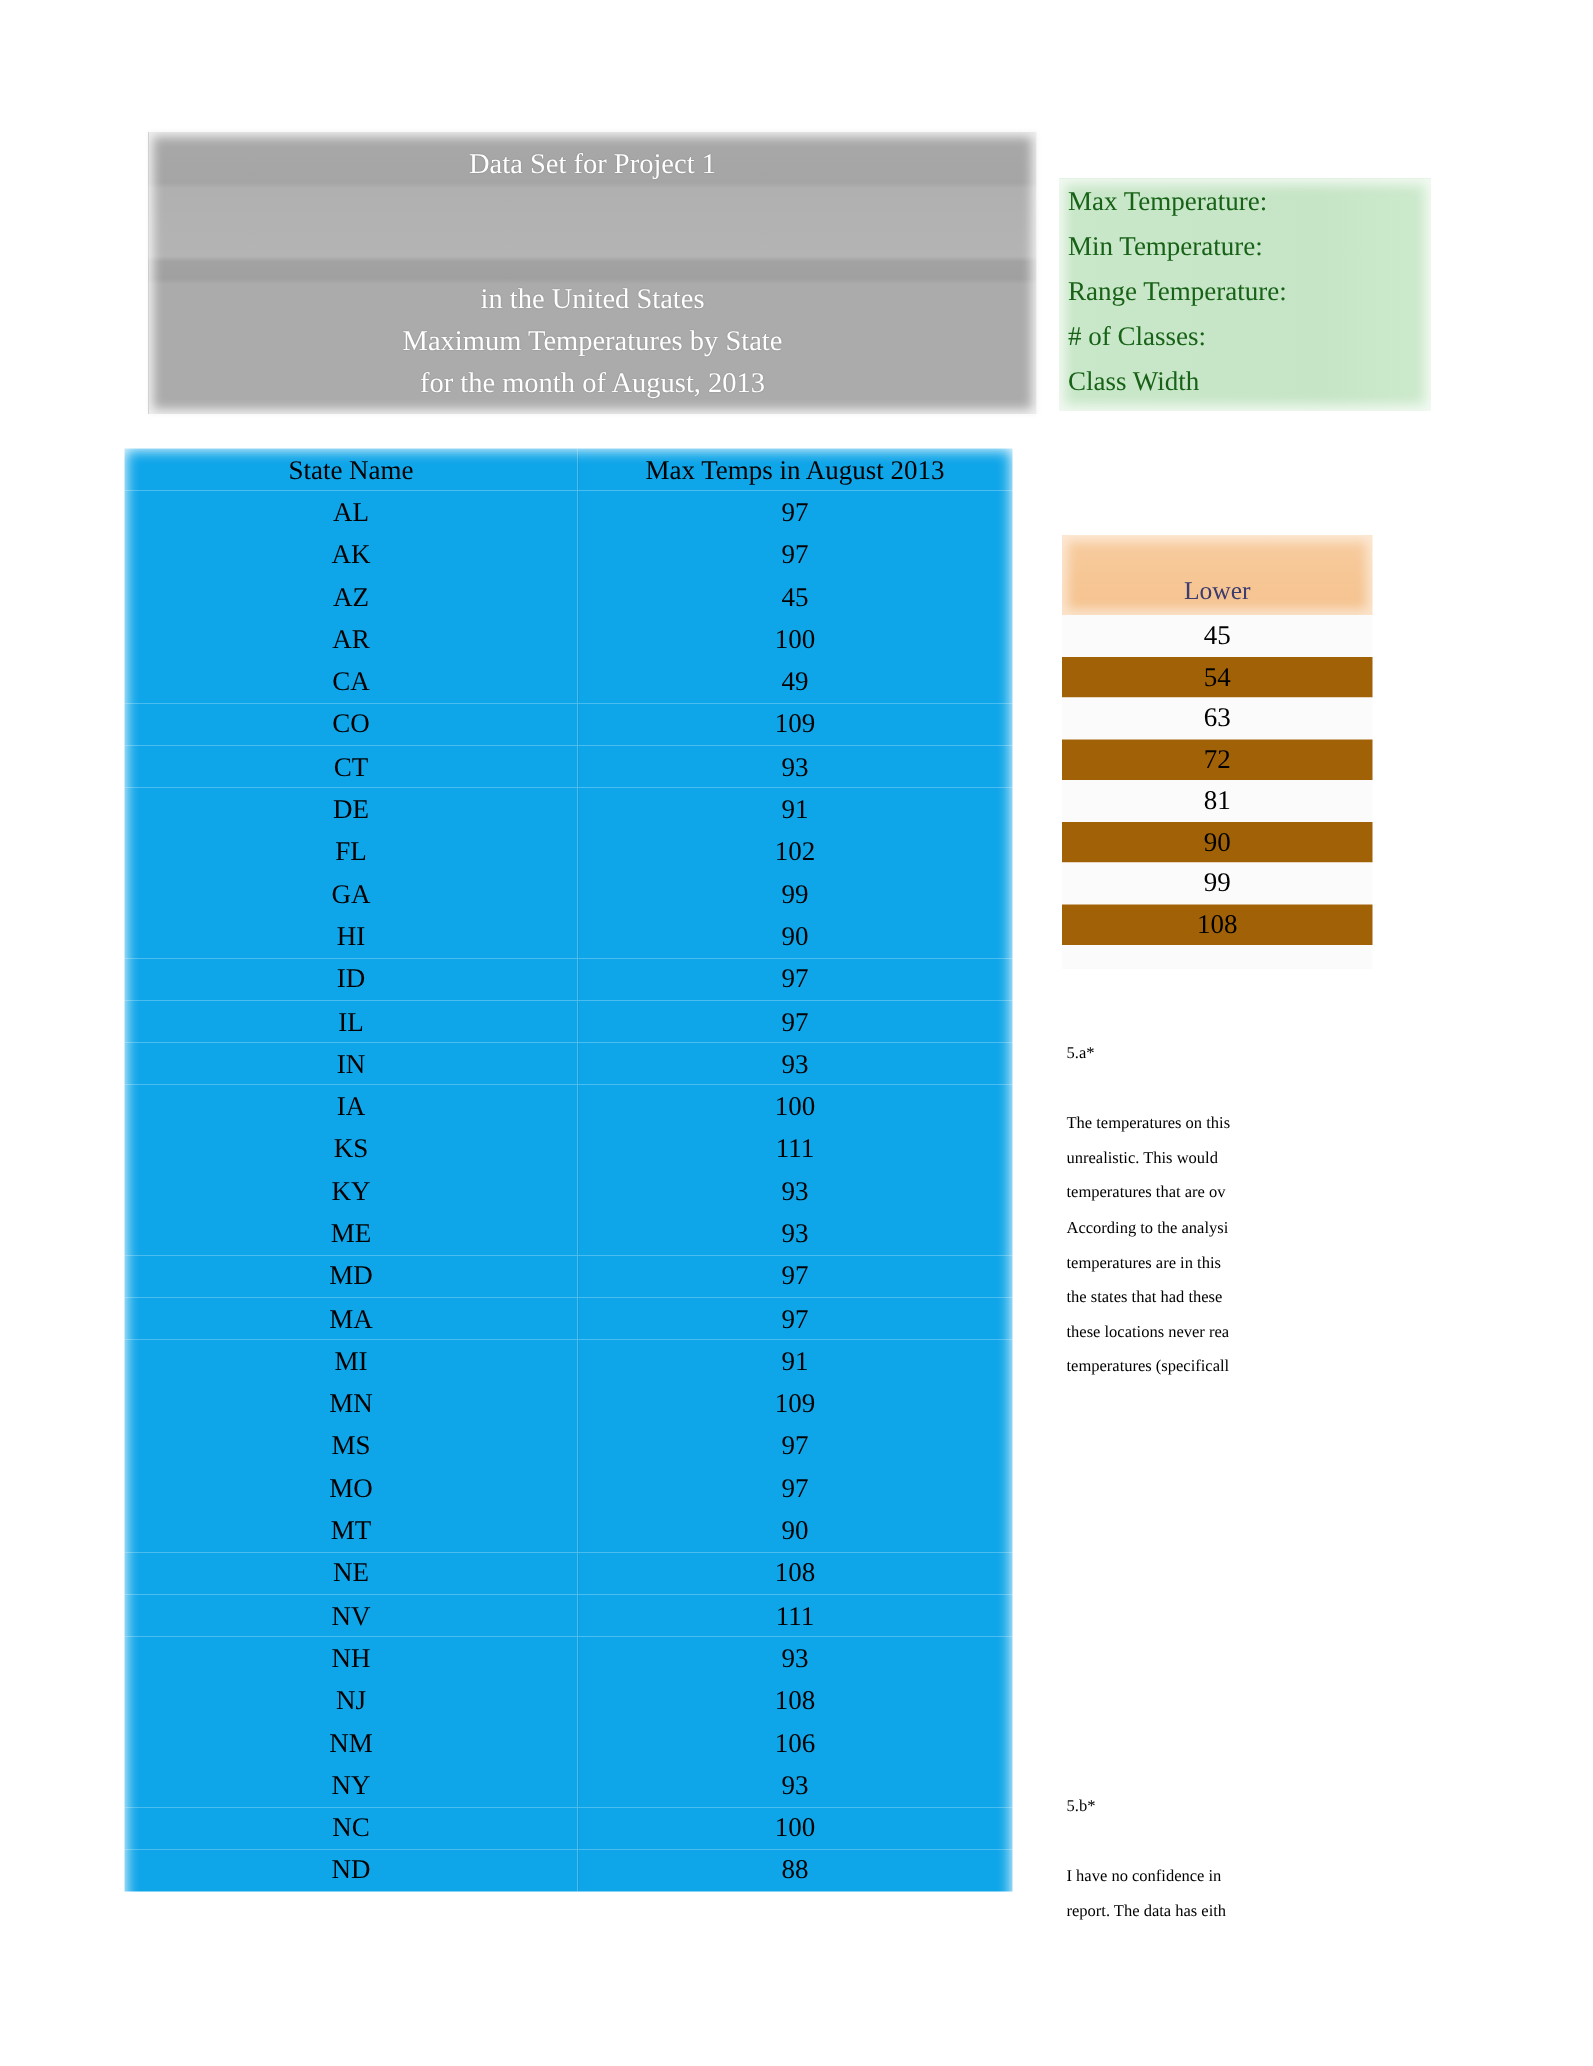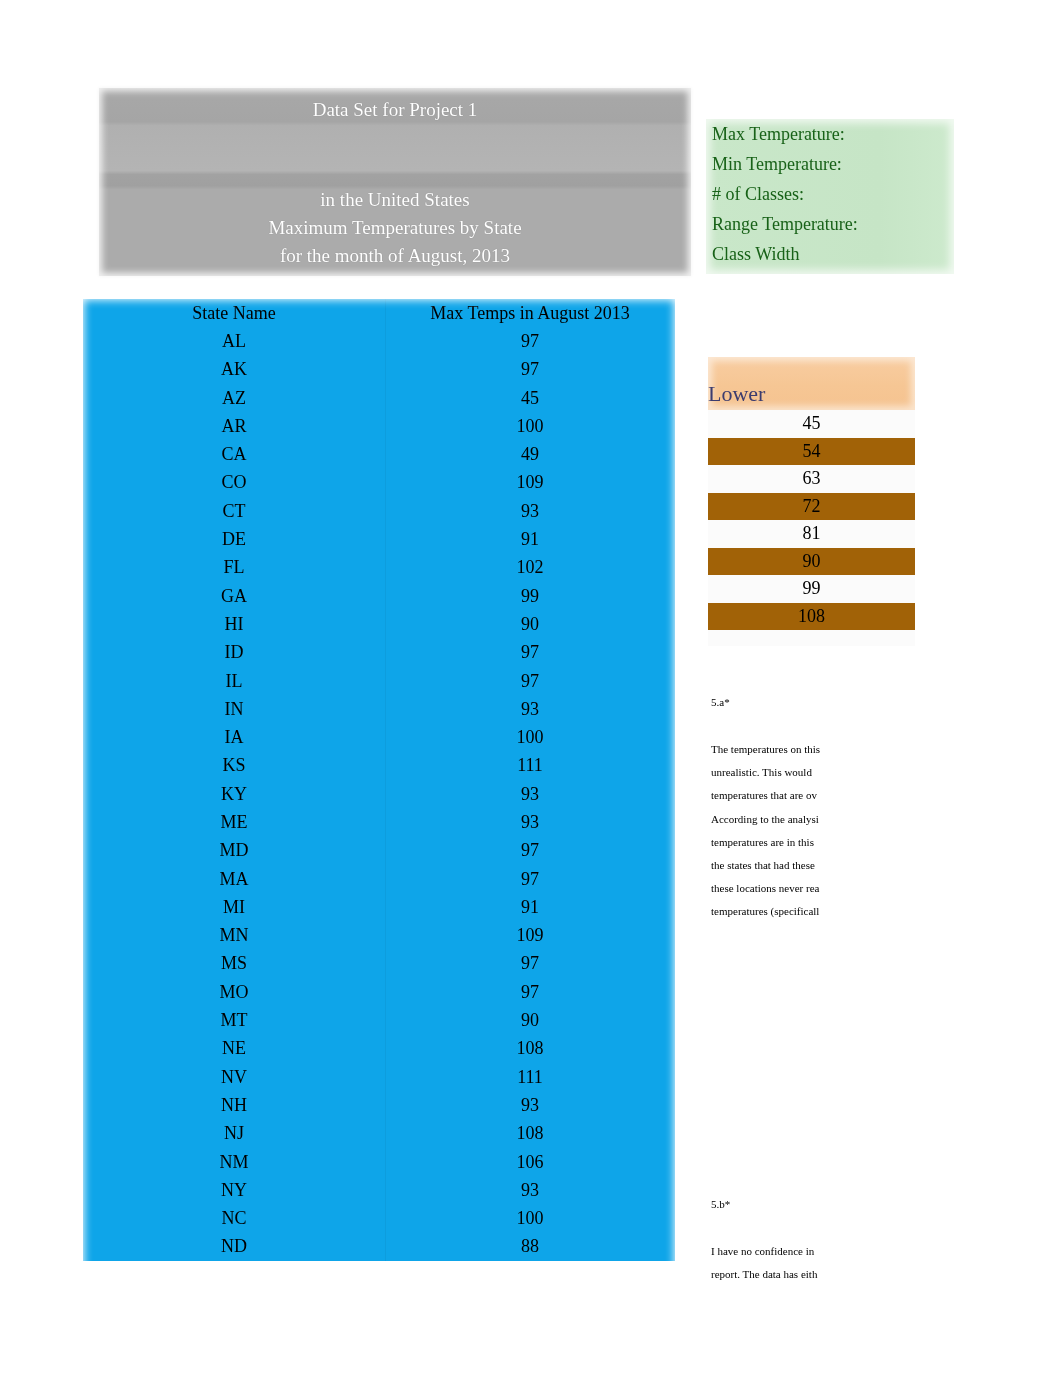--- a/index.html
+++ b/index.html
@@ -117,22 +117,22 @@
   #lower-box {
     position: absolute;
     left: 708px;
     top: 357px;
     width: 207px;
     box-shadow: inset 0 0 8px 4px rgba(255,255,255,0.92);
   }
   #lower-header {
     background: linear-gradient(to bottom, #f8cda1 0%, #f6c694 55%, #f5c390 100%);
     color: #3c3c6e;
-    font-size: 22px;
-    text-align: left;
+    font-size: 17px;
+    text-align: center;
     height: 53px;
     line-height: 74px;
     box-shadow: inset 0 0 7px 4px rgba(255,255,255,0.55);
   }
   #lower-box .lower-row {
     font-size: 18px;
     text-align: center;
     color: #000000;
     height: 27.5px;
     line-height: 27.5px;
@@ -168,22 +168,22 @@
   <div id="title-sub-wrap">
     <div class="sub t-line">in the United States</div>
     <div class="sub t-line">Maximum Temperatures by State</div>
     <div class="sub t-line">for the month of August, 2013</div>
   </div>
 </div>
 
 <div id="stats-box">
   <div class="stat-row">Max Temperature:</div>
   <div class="stat-row">Min Temperature:</div>
+  <div class="stat-row">Range Temperature:</div>
   <div class="stat-row"># of Classes:</div>
-  <div class="stat-row">Range Temperature:</div>
   <div class="stat-row">Class Width</div>
 </div>
 
 <div id="lower-box">
   <div id="lower-header">Lower</div>
   <div id="lower-rows">
       <div class="lower-row even">45</div>
       <div class="lower-row odd">54</div>
       <div class="lower-row even">63</div>
       <div class="lower-row odd">72</div>

